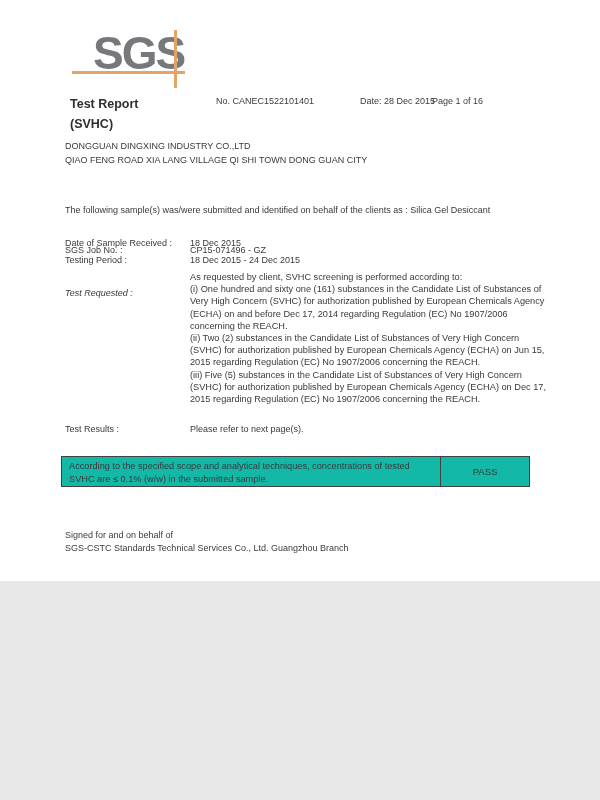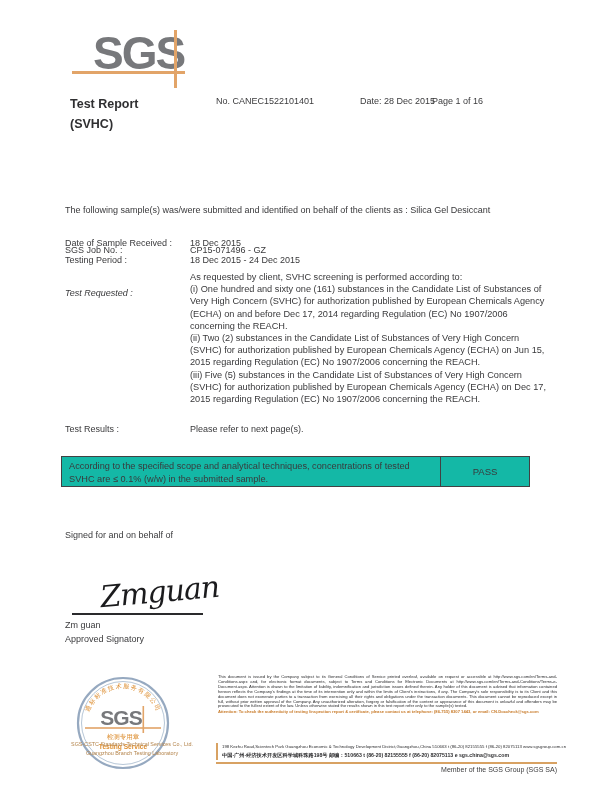--- a/index.html
+++ b/index.html
@@ -1,17 +1,17 @@
 <!DOCTYPE html>
 <html><head>
 <meta charset="utf-8">
 <style>
   html,body { margin:0; padding:0; background:#e8e8e8; }
   .page {
-    position:relative; width:600px; height:800px; margin:0 auto;
+    position:relative; width:600px; height:581px; margin:0 auto;
     background:#ffffff; overflow:hidden;
     font-family:"Liberation Sans", sans-serif; color:#3b3b3d;
   }
   .abs { position:absolute; }
 
   
   .logo-text { left:93px; top:26px; font-size:46px; font-weight:bold;
     color:#77787b; letter-spacing:-2px; font-family:"Liberation Sans",sans-serif; }
   .logo-hline { left:72px; top:71px; width:113px; height:2.5px; background:#e2a468; }
   .logo-vline { left:174px; top:30px; width:2.5px; height:58px; background:#e2a468; }
@@ -84,20 +84,22 @@
 
   <div class="abs doc-title">
     <div>Test Report</div>
     <div>(SVHC)</div>
   </div>
   <div class="abs meta meta-no">No. CANEC1522101401</div>
   <div class="abs meta meta-date">Date: 28 Dec 2015</div>
   <div class="abs meta meta-page">Page 1 of 16</div>
 
   <div class="abs client">
+    <div>DONGGUAN DINGXING INDUSTRY CO.,LTD</div>
+    <div>QIAO FENG ROAD XIA LANG VILLAGE QI SHI TOWN DONG GUAN CITY</div>
   </div>
 
   <div class="abs intro">The following sample(s) was/were submitted and identified on behalf of the clients as : Silica Gel Desiccant</div>
 
   <div class="abs flabel r1">SGS Job No. :</div>
   <div class="abs fvalue r1">CP15-071496 - GZ</div>
 
   <div class="abs flabel r2">Date of Sample Received :</div>
   <div class="abs fvalue r2">18 Dec 2015</div>
 
@@ -113,20 +115,21 @@
   <div class="abs flabel r5">Test Results :</div>
   <div class="abs fvalue r5">Please refer to next page(s).</div>
 
   <div class="abs summary-label">Summary :</div>
   <div class="abs sum-table">
     <div class="sum-left">According to the specified scope and analytical techniques, concentrations of tested SVHC are ≤ 0.1% (w/w) in the submitted sample.</div>
     <div class="sum-right">PASS</div>
   </div>
 
   <div class="abs sign1">Signed for and on behalf of</div>
+  <div class="abs sign2">SGS-CSTC Standards Technical Services Co., Ltd. Guangzhou Branch</div>
   <div class="abs handwriting">Zmguan</div>
   <div class="abs sign-line"></div>
   <div class="abs sign-name">Zm guan</div>
   <div class="abs sign-title">Approved Signatory</div>
 
   <div class="abs stamp">
     <svg width="94" height="94" viewBox="0 0 94 94">
       <circle cx="47" cy="47" r="45" fill="none" stroke="#96a9c0" stroke-width="2.2"></circle>
       <circle cx="47" cy="47" r="41.5" fill="none" stroke="#aebfd1" stroke-width="0.9"></circle>
       <defs>

